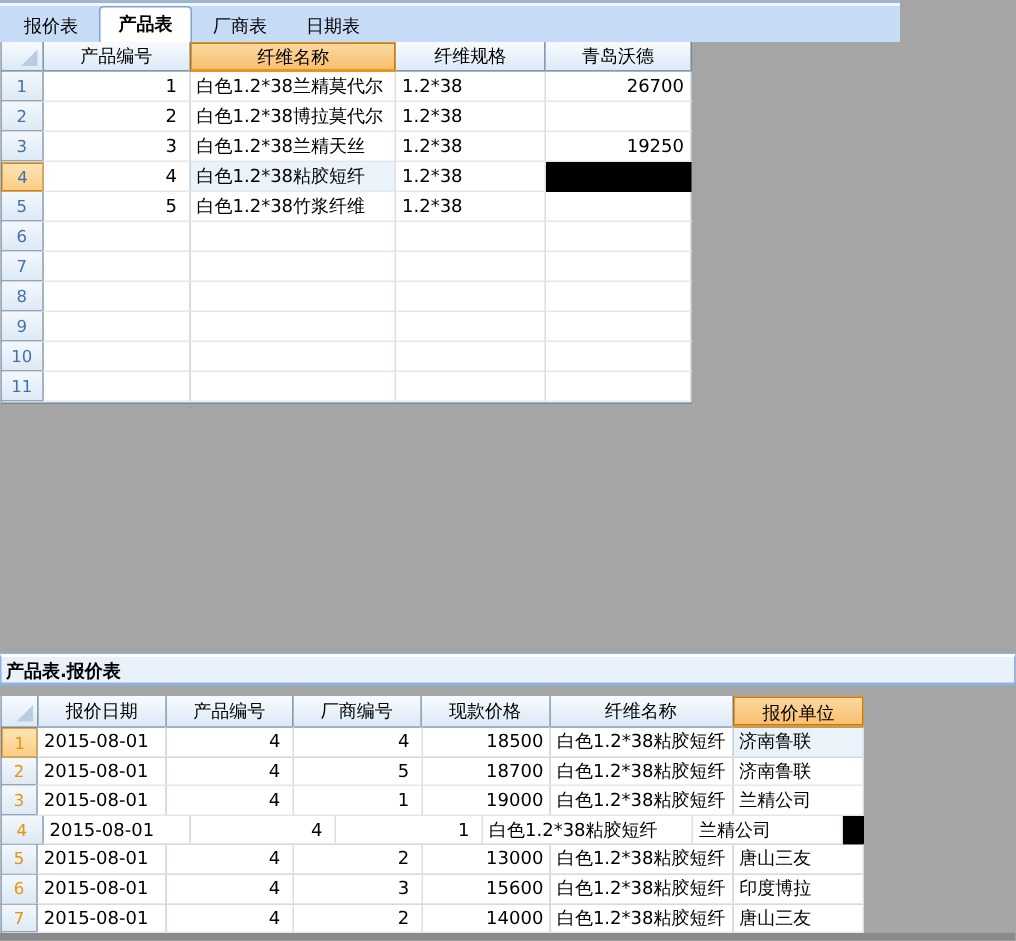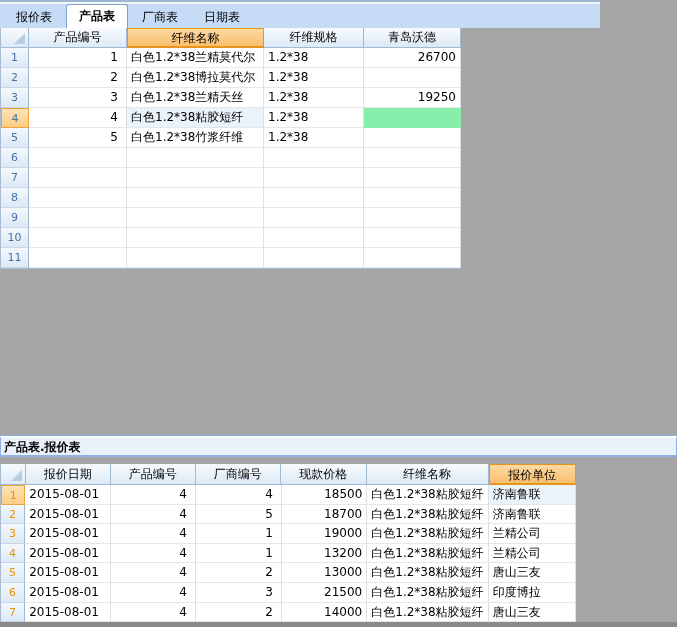--- a/index.html
+++ b/index.html
@@ -11,21 +11,21 @@
   .tabstrip { position:absolute; left:0; top:0; width:600px; height:28px;
     background:linear-gradient(#9FB6CF 0 2px, #F2F7FC 2px 4px, #C6DCF6 4px 100%);
     display:flex; align-items:flex-end; padding-left:4px; }
   .tab { height:22px; line-height:22px; padding:0 12px; margin-right:2px;
     color:#000; cursor:default; }
   .tab.active { height:24px; line-height:23px; background:#FFFFFF;
     border:1px solid #7DA2CE; border-bottom:none; border-radius:3px 3px 0 0;
     font-weight:bold; }
 
   
-  .grid { position:absolute; background:#86efac;
+  .grid { position:absolute; background:#000000;
     border-left:1px solid #A8BDD2; border-bottom:1px solid #A8BDD2; }
   .grid-row, .grid-header { display:flex; }
   .col-header { height:20px; line-height:19px; text-align:center;
     background:linear-gradient(#F8FBFE, #DCE9F6);
     border-right:1px solid #9FB9D3; border-bottom:1px solid #9FB9D3; }
   .col-header.selected-colheader {
     background:linear-gradient(#FCD9A2, #F9BF6E);
     border:1px solid #E8951F; border-bottom:2px solid #E8951F; }
   .corner { background:linear-gradient(#F8FBFE, #DCE9F6);
     border-right:1px solid #9FB9D3; border-bottom:1px solid #9FB9D3;
@@ -206,39 +206,38 @@
         <div class="cell dt-c3 num">1</div>
         <div class="cell dt-c4 price">19000</div>
         <div class="cell dt-c5">白色1.2*38粘胶短纤</div>
         <div class="cell dt-c6">兰精公司</div>
       </div>
       <div class="grid-row">
         <div class="row-header orange-num dt-c0">4</div>
         <div class="cell dt-c1">2015-08-01</div>
         <div class="cell dt-c2 num">4</div>
         <div class="cell dt-c3 num">1</div>
-        <div class="cell dt-c4 price">13200</div>
         <div class="cell dt-c5">白色1.2*38粘胶短纤</div>
         <div class="cell dt-c6">兰精公司</div>
       </div>
       <div class="grid-row">
         <div class="row-header orange-num dt-c0">5</div>
         <div class="cell dt-c1">2015-08-01</div>
         <div class="cell dt-c2 num">4</div>
         <div class="cell dt-c3 num">2</div>
         <div class="cell dt-c4 price">13000</div>
         <div class="cell dt-c5">白色1.2*38粘胶短纤</div>
         <div class="cell dt-c6">唐山三友</div>
       </div>
       <div class="grid-row">
         <div class="row-header orange-num dt-c0">6</div>
         <div class="cell dt-c1">2015-08-01</div>
         <div class="cell dt-c2 num">4</div>
         <div class="cell dt-c3 num">3</div>
-        <div class="cell dt-c4 price">21500</div>
+        <div class="cell dt-c4 price">15600</div>
         <div class="cell dt-c5">白色1.2*38粘胶短纤</div>
         <div class="cell dt-c6">印度博拉</div>
       </div>
       <div class="grid-row">
         <div class="row-header orange-num dt-c0">7</div>
         <div class="cell dt-c1">2015-08-01</div>
         <div class="cell dt-c2 num">4</div>
         <div class="cell dt-c3 num">2</div>
         <div class="cell dt-c4 price">14000</div>
         <div class="cell dt-c5">白色1.2*38粘胶短纤</div>

